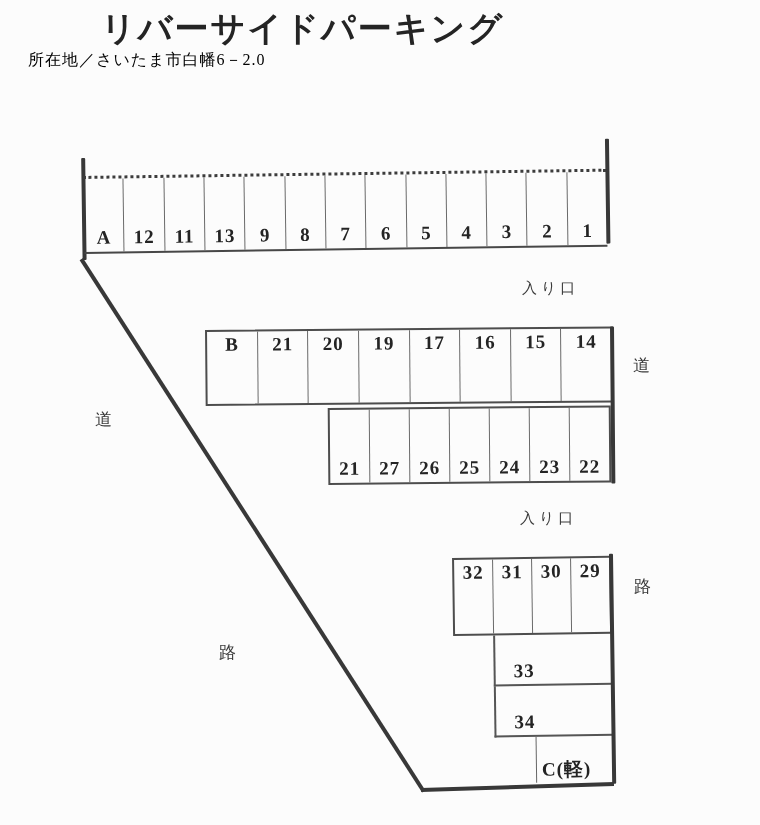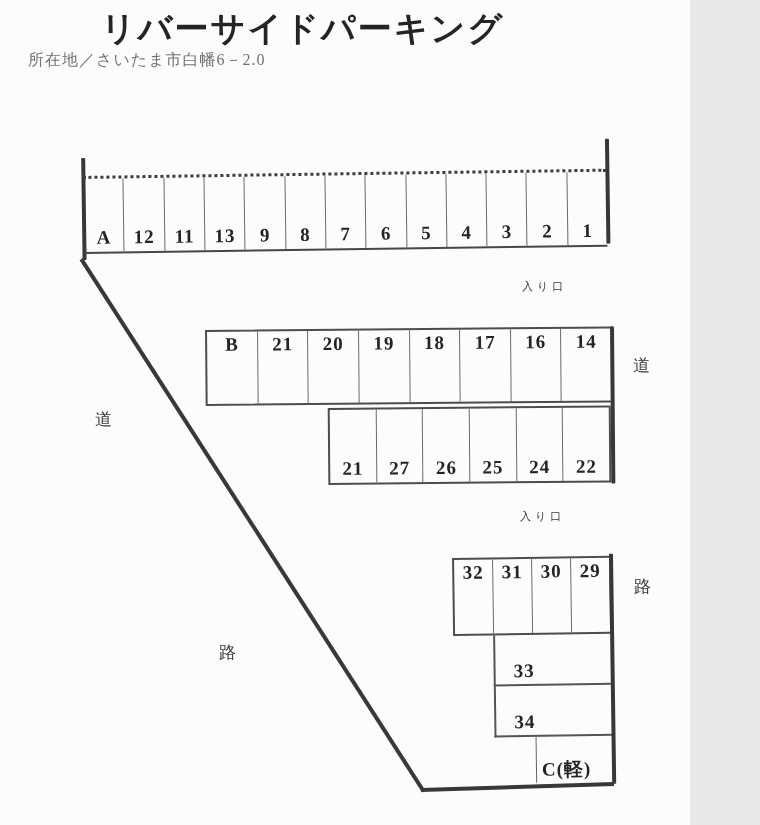--- a/index.html
+++ b/index.html
@@ -1,18 +1,18 @@
 <!DOCTYPE html>
 <html><head>
 <meta charset="utf-8">
 <style>
   html,body{margin:0;padding:0;background:#e8e8e8;}
   .page{
     position:relative;
-    width:690px;height:825px;
+    width:760px;height:825px;
     background:#fcfcfc;
     overflow:hidden;
     font-family:"Liberation Serif", serif;
     color:#262626;
   }
   .abs{position:absolute;}
 
   
   .title{
     left:101px; top:6px;
@@ -20,21 +20,21 @@
     font-weight:bold;
     font-size:34px;
     letter-spacing:2px;
     color:#242424;
     white-space:nowrap;
   }
   .address{
     left:28px; top:50px;
     font-size:16px;
     letter-spacing:1px;
-    color:#737373;
+    color:#000000;
     white-space:nowrap;
   }
 
   
   .row{
     position:absolute;
     display:flex;
     box-sizing:border-box;
   }
   .cell{
@@ -112,21 +112,21 @@
     transform-origin:left top;
   }
 
   
   .jp-label{
     position:absolute;
     font-family:"Liberation Serif", serif;
     color:#3a3a3a;
     white-space:nowrap;
   }
-  .entrance{ font-size:11px; letter-spacing:4px; }
+  .entrance{ font-size:15px; letter-spacing:4px; }
   .road{ font-size:17px; letter-spacing:0; }
 </style>
 </head>
 <body>
 
 <div class="page">
 
   <div class="abs title">リバーサイドパーキング</div>
   <div class="abs address">所在地／さいたま市白幡6－2.0</div>
 
@@ -186,47 +186,50 @@
         <div class="cell">
           <span class="stall-label">21</span>
         </div>
         <div class="cell">
           <span class="stall-label">20</span>
         </div>
         <div class="cell">
           <span class="stall-label">19</span>
         </div>
         <div class="cell">
-          <span class="stall-label">18</span>
-        </div>
-        <div class="cell">
           <span class="stall-label">17</span>
         </div>
         <div class="cell">
           <span class="stall-label">16</span>
         </div>
         <div class="cell">
+          <span class="stall-label">15</span>
+        </div>
+        <div class="cell">
           <span class="stall-label">14</span>
         </div>
       </div>
     <div class="row mid-row-lower labels-bottom">
         <div class="cell">
           <span class="stall-label">21</span>
         </div>
         <div class="cell">
           <span class="stall-label">27</span>
         </div>
         <div class="cell">
           <span class="stall-label">26</span>
         </div>
         <div class="cell">
           <span class="stall-label">25</span>
         </div>
         <div class="cell">
           <span class="stall-label">24</span>
+        </div>
+        <div class="cell">
+          <span class="stall-label">23</span>
         </div>
         <div class="cell">
           <span class="stall-label">22</span>
         </div>
       </div>
     <div class="thick-bar" style="left:405px; top:2px; height:157px;"></div>
   </div>
 
   <div class="jp-label road" style="left:633px; top:354px;">道</div>
   <div class="jp-label road" style="left:95px; top:408px;">道</div>

